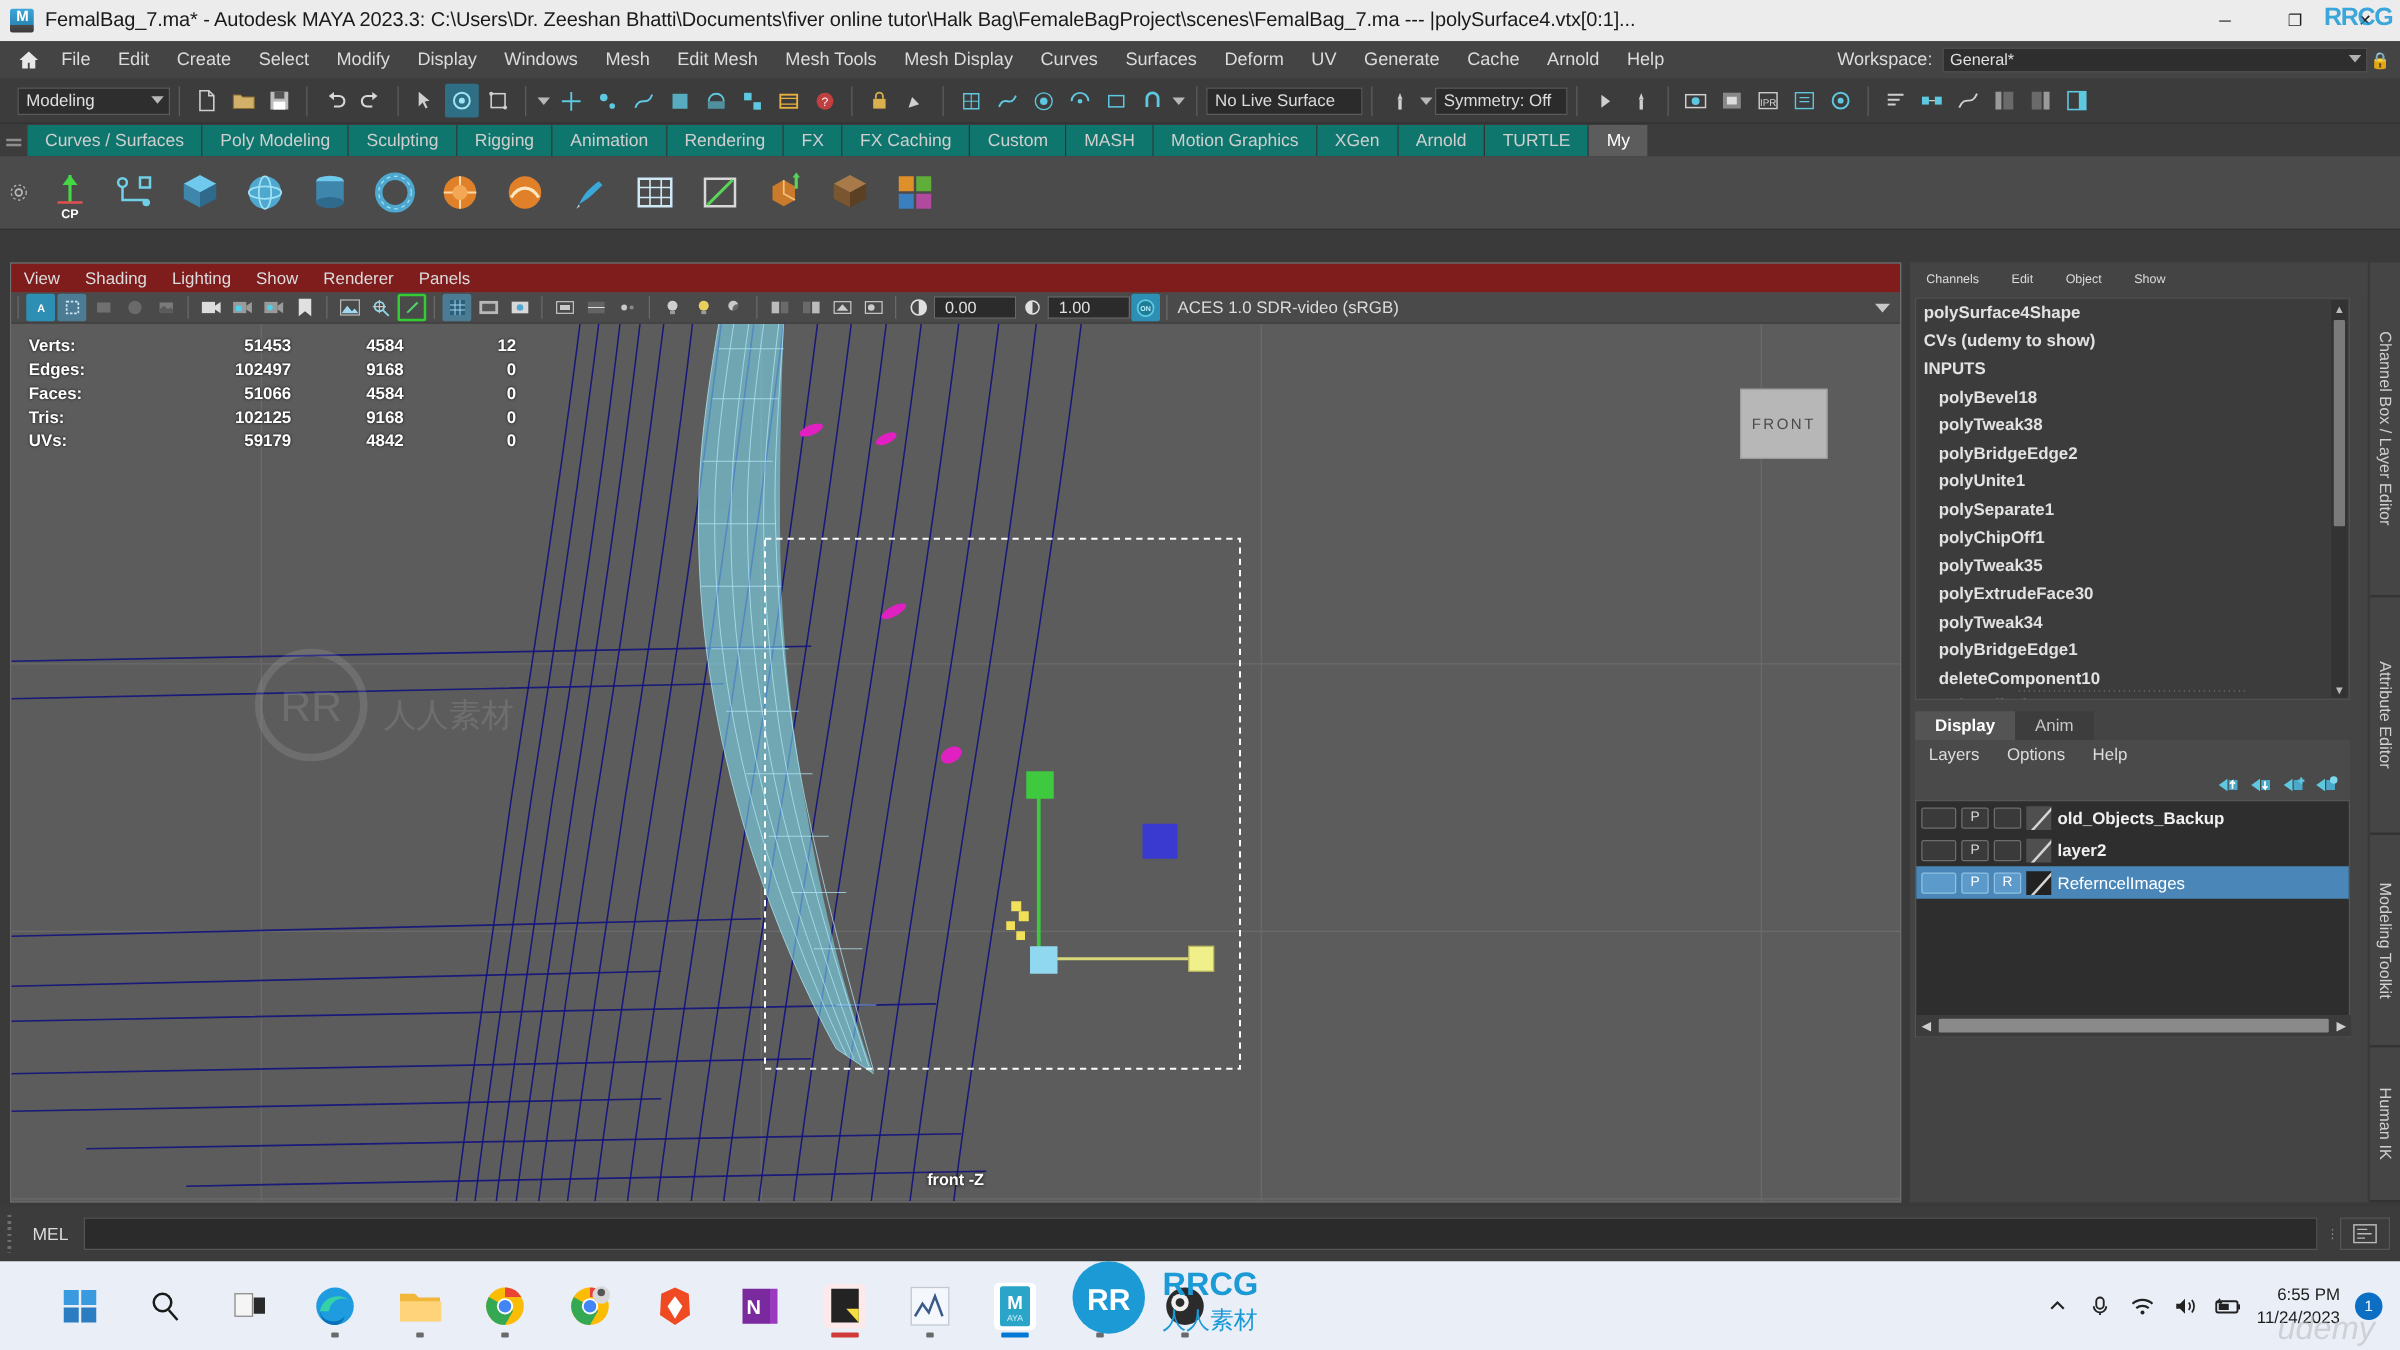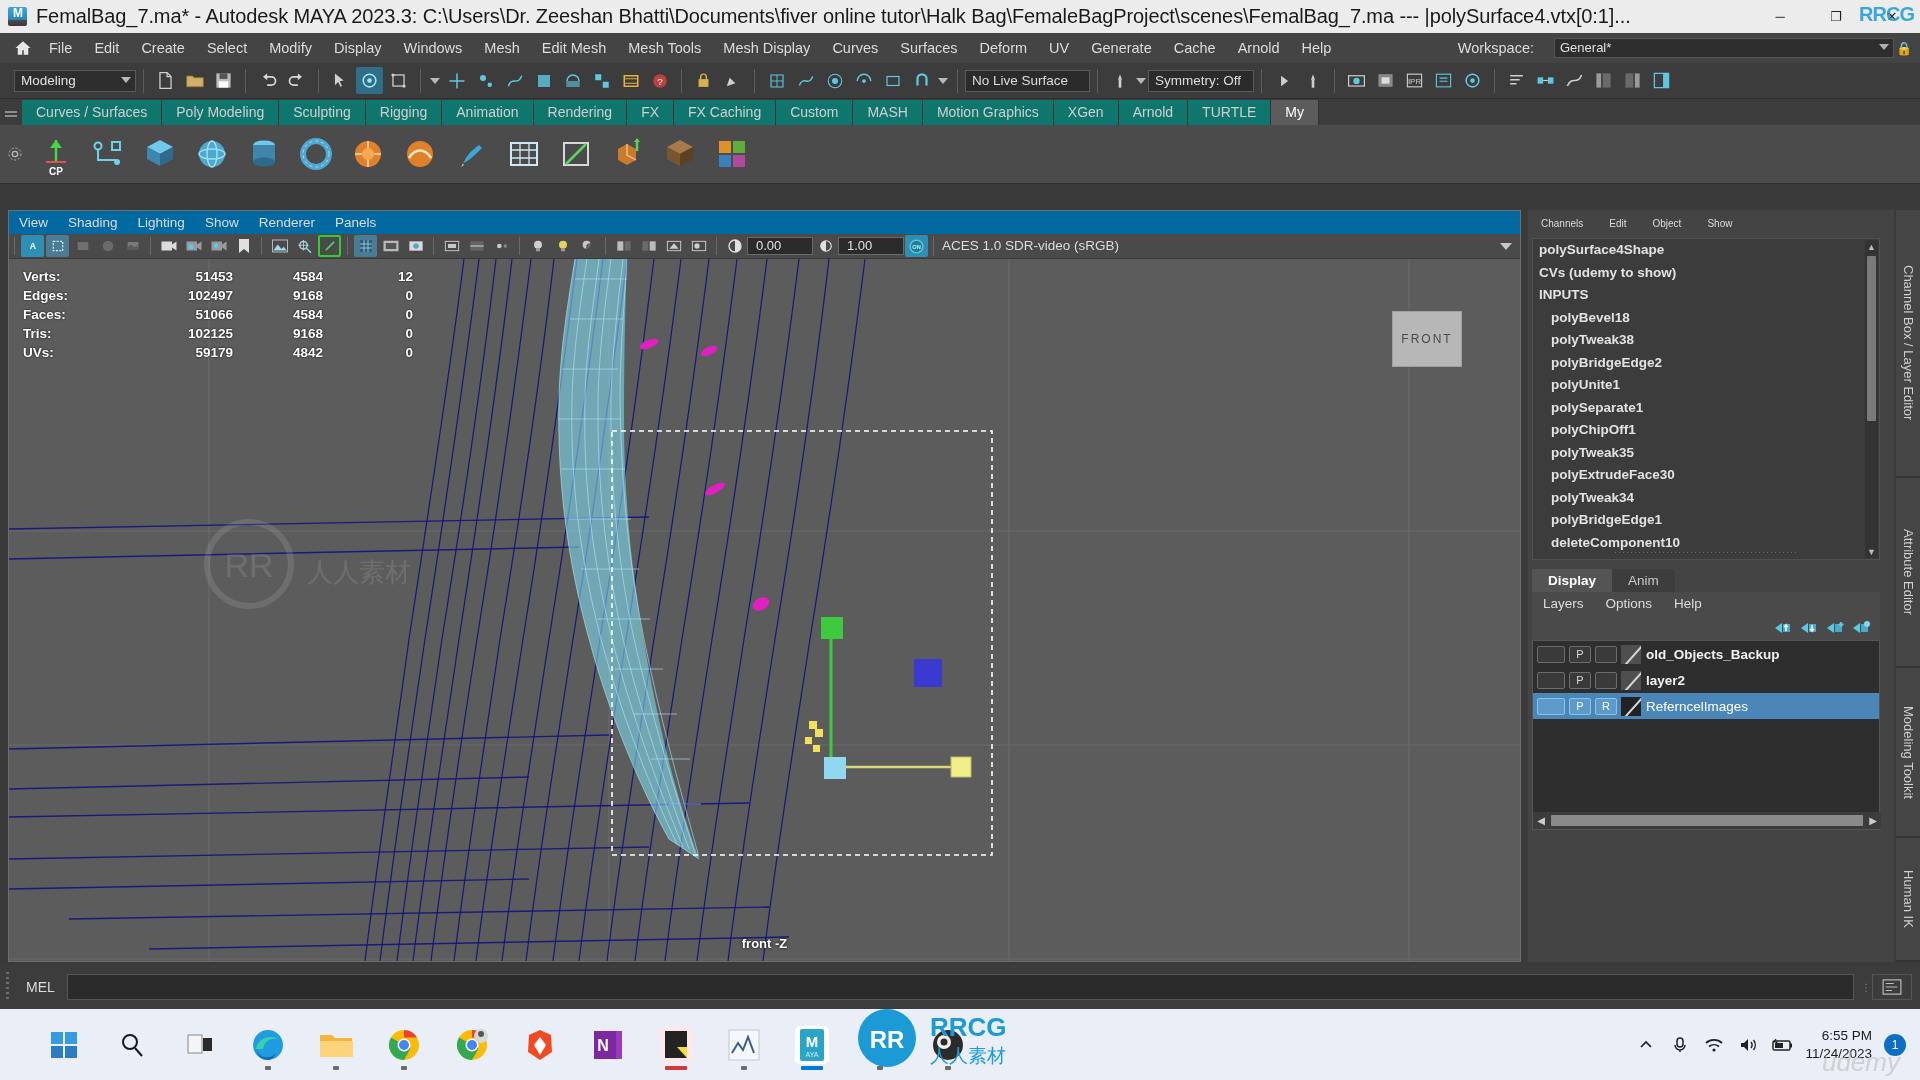--- a/index.html
+++ b/index.html
@@ -19,21 +19,21 @@
   .titlebar-icon {
     width: 19px; height: 19px; margin-left: 8px; margin-right: 9px;
     background: linear-gradient(180deg,#3aa7d8 0%,#2b86b5 68%,#4a4a4a 68%,#3a3a3a 100%);
     border-radius: 2px; position: relative; flex: none;
   }
   .titlebar-icon::after {
     content: "M"; position: absolute; top: -1px; left: 5px; color: #fff;
     font-size: 12px; font-weight: bold;
   }
   .titlebar-text {
-    font-size: 20px; color: #1a1a1a; white-space: nowrap; letter-spacing: -0.1px;
+    font-size: 16px; color: #1a1a1a; white-space: nowrap; letter-spacing: -0.1px;
   }
   .win-controls { margin-left: auto; display: flex; height: 33px; }
   .win-btn {
     width: 56px; height: 33px; display: flex; align-items: center;
     justify-content: center; color: #222; font-size: 13px;
   }
   .rrcg-title {
     position: absolute; right: 6px; top: 3px; font-size: 20px;
     font-weight: bold; color: #1b9ad6; opacity: .85; letter-spacing: -1px;
   }
@@ -48,21 +48,21 @@
     justify-content: center; margin-left: 8px;
   }
   .menu-item {
     padding: 0 11px; height: 30px; line-height: 30px; font-size: 14.5px;
     color: #dcdcdc; white-space: nowrap; cursor: default;
   }
   .workspace-wrap {
     margin-left: auto; display: flex; align-items: center; height: 30px;
     padding-right: 6px;
   }
-  .workspace-label { font-size: 14.5px; color: #dcdcdc; margin-right: 20px; }
+  .workspace-label { font-size: 14.5px; color: #dcdcdc; margin-right: 8px; }
   .workspace-select {
     width: 340px; height: 20px; background: #2e2e2e; border: 1px solid #565656;
     color: #e0e0e0; font-size: 13px; padding-left: 5px; line-height: 18px;
     position: relative;
   }
   .workspace-select .caret {
     position: absolute; right: 4px; top: 5px;
     border-left: 5px solid transparent; border-right: 5px solid transparent;
     border-top: 6px solid #b0b0b0;
   }
@@ -132,21 +132,21 @@
     display: flex; align-items: center; justify-content: center;
   }
 
   
   .viewport-panel {
     position: absolute; top: 210px; left: 8px; width: 1513px; height: 752px;
     background: #5a5a5a; border: 1px solid #6e6e6e;
   }
   .vp-menubar {
     position: absolute; top: 0; left: 0; right: 0; height: 23px;
-    background: #0369a1; display: flex; align-items: center;
+    background: #7f1d1d; display: flex; align-items: center;
   }
   .vp-menu {
     padding: 0 10px; font-size: 13.5px; color: #dcdcdc; line-height: 23px;
   }
   .vp-toolbar {
     position: absolute; top: 23px; left: 0; right: 0; height: 25px;
     background: #4a4a4a; display: flex; align-items: center;
     border-bottom: 1px solid #3a3a3a;
   }
   .vt-btn {

